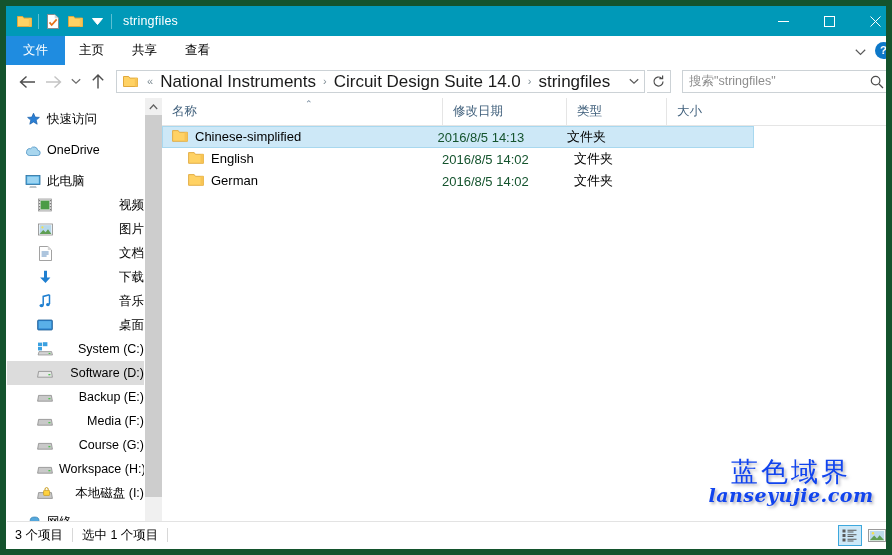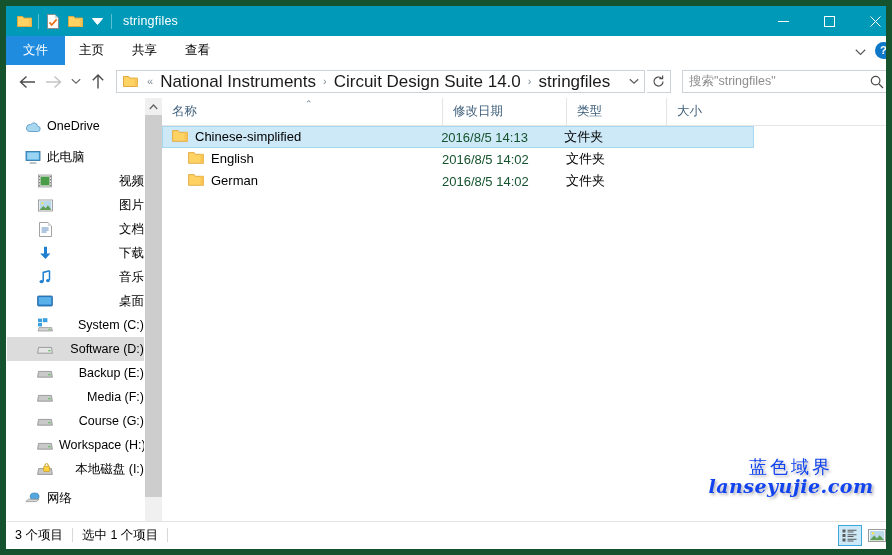--- a/index.html
+++ b/index.html
@@ -308,37 +308,37 @@
     font-size: 13px;
     color: #000000;
     box-sizing: border-box;
     white-space: nowrap;
     overflow: hidden;
     display: flex;
     align-items: flex-start;
   }
   .cell-name { width: 280px; padding-left: 26px; }
   .cell-date { width: 124px; color: #14532d; }
-  .cell-type { width: 100px; }
+  .cell-type { width: 100px; margin-left: 8px; }
   .cell-size { width: 90px; }
   .row.selected .cell-name { padding-left: 9px; }
   .rowicon { width: 16px; height: 16px; margin-right: 7px; flex: 0 0 16px; }
 
   
   .watermark {
     position: absolute;
     left: 700px; top: 452px;
     width: 170px;
     text-align: center;
     pointer-events: none;
     user-select: none;
   }
   .wm-cn {
     font-family: "DejaVu Serif", "Liberation Serif", serif;
-    font-size: 18px;
+    font-size: 27px;
     color: #1144ee;
     letter-spacing: 3px;
     text-shadow: 2px 2px 3px rgba(120,120,140,.55);
     line-height: 1.05;
   }
   .wm-en {
     font-family: "DejaVu Serif", "Liberation Serif", serif;
     font-style: italic;
     font-weight: bold;
     font-size: 19px;
@@ -515,20 +515,28 @@
           <path d="M9 9l4 4" stroke="#4d4d4d" stroke-width="1.2"></path>
         </svg>
       </span>
     </div>
   </div>
 
   <div class="navpane">
 
     <div style="height:9px"></div>
 
+    <div class="navitem lvl0">
+      <span class="navicon">
+        <svg width="15" height="15" viewBox="0 0 15 15">
+          <path d="M7.5 1.2l1.7 3.9 4.2.3-3.2 2.7 1 4.1-3.7-2.2-3.7 2.2 1-4.1L1.6 5.4l4.2-.3z" fill="#2a7fd4" stroke="#1a5fa8" stroke-width=".7"></path>
+        </svg>
+      </span>
+      <span>快速访问</span>
+    </div>
 
     <div style="height:7px"></div>
 
     <div class="navitem lvl0">
       <span class="navicon">
         <svg width="16" height="13" viewBox="0 0 16 13">
           <path d="M4.3 11.5h8.2a2.6 2.6 0 0 0 .2-5.2 3.8 3.8 0 0 0-7-1.6 3 3 0 0 0-1.4 6.8z" fill="#a8d6ee" stroke="#4e93c4" stroke-width=".8"></path>
         </svg>
       </span>
       <span>OneDrive</span>

